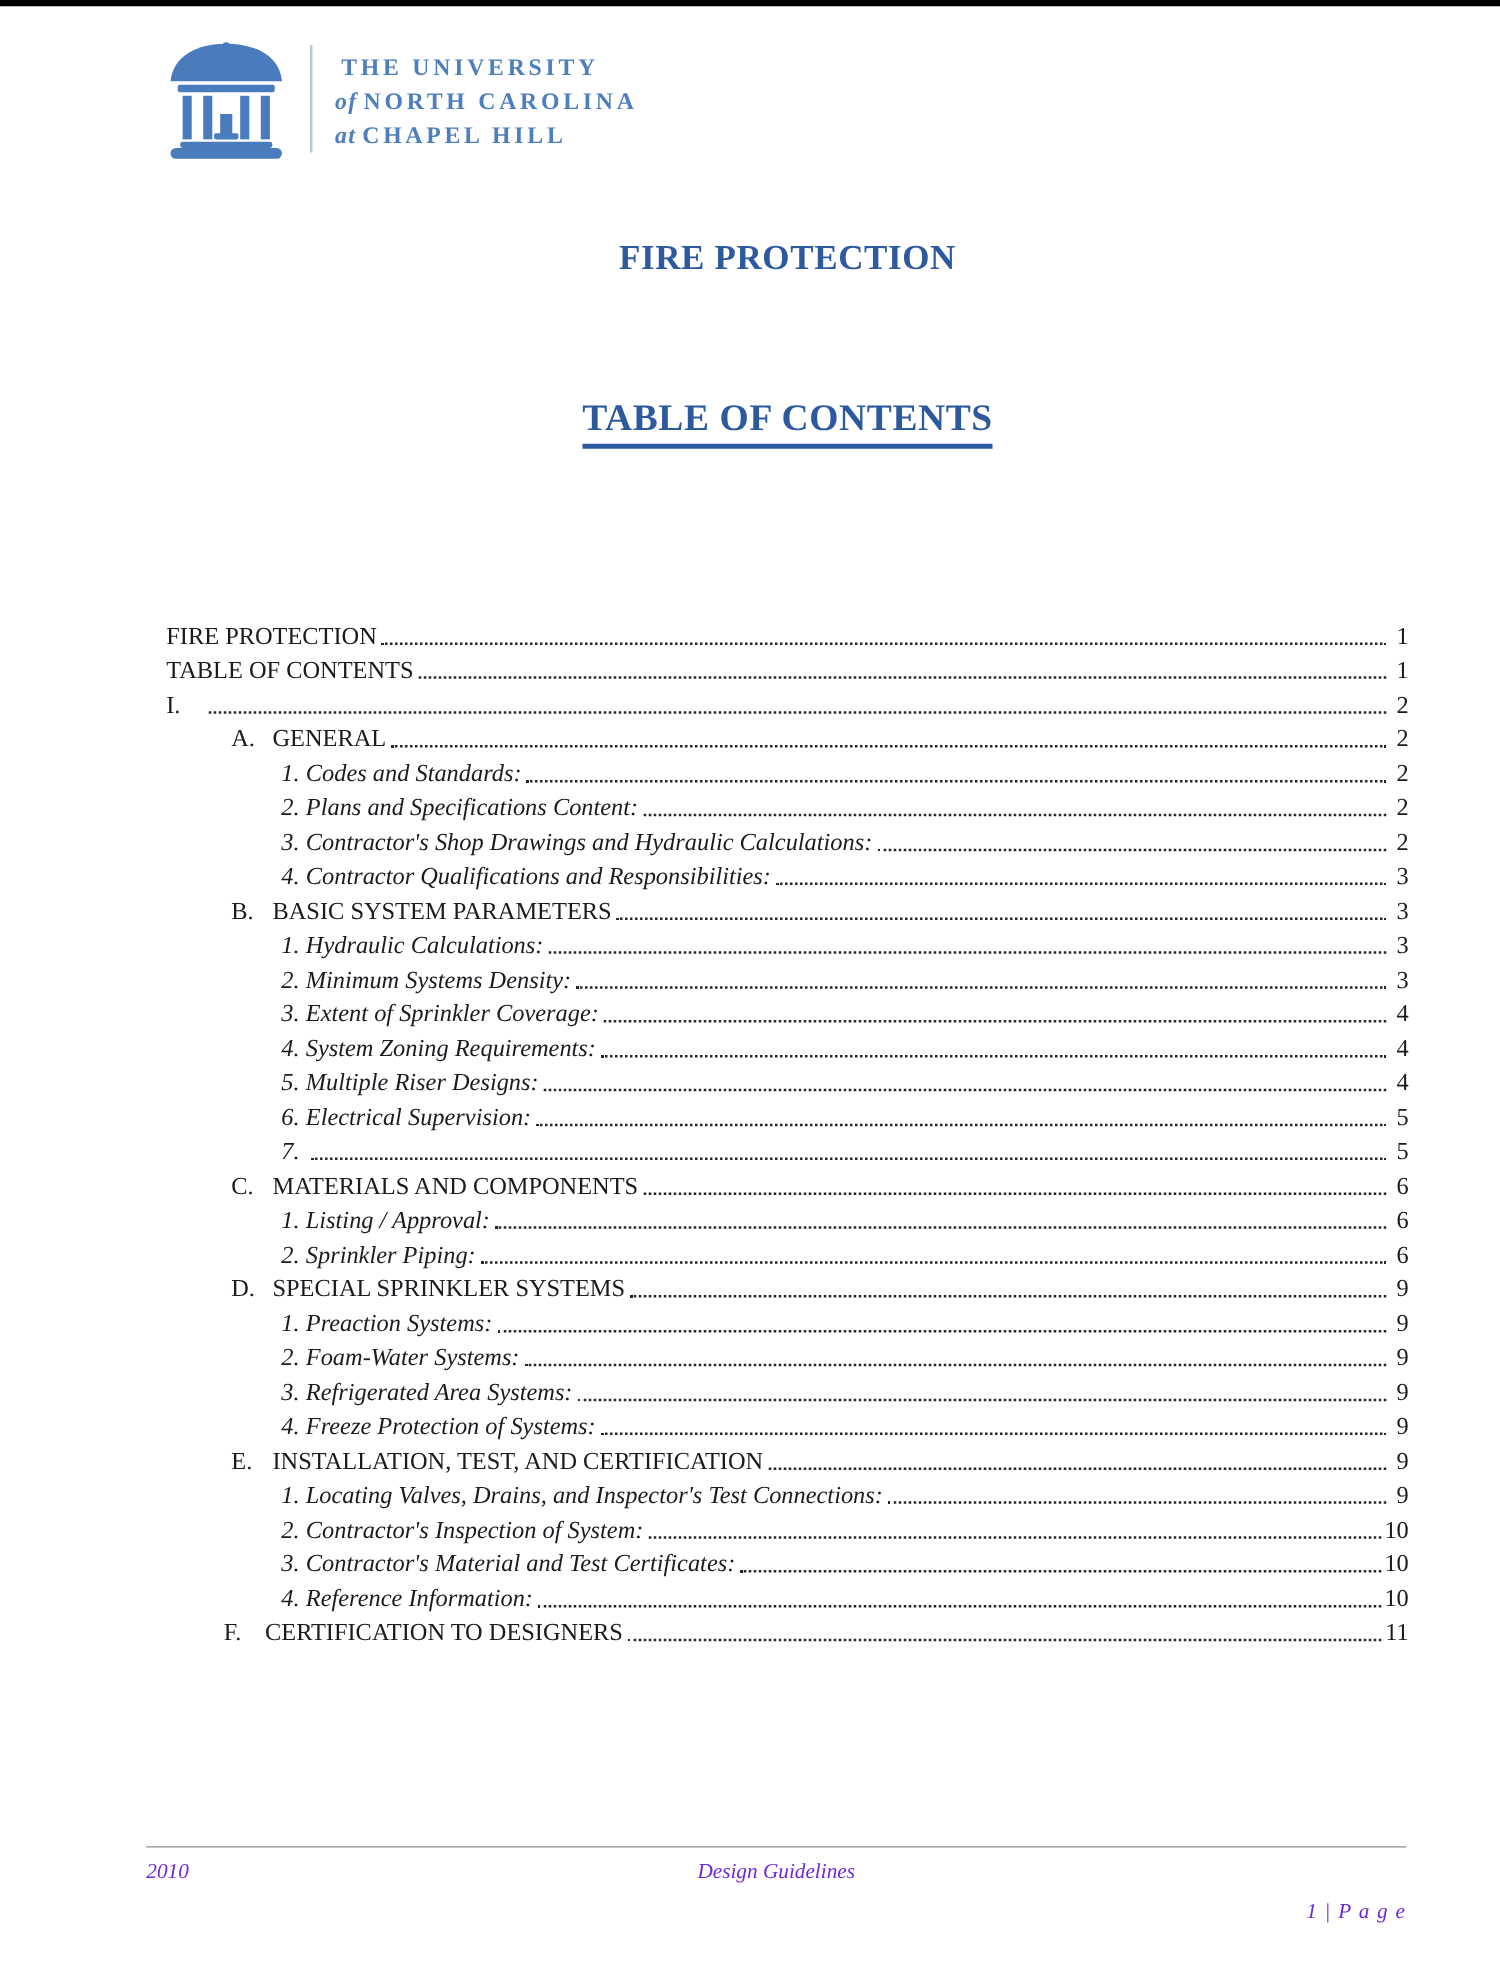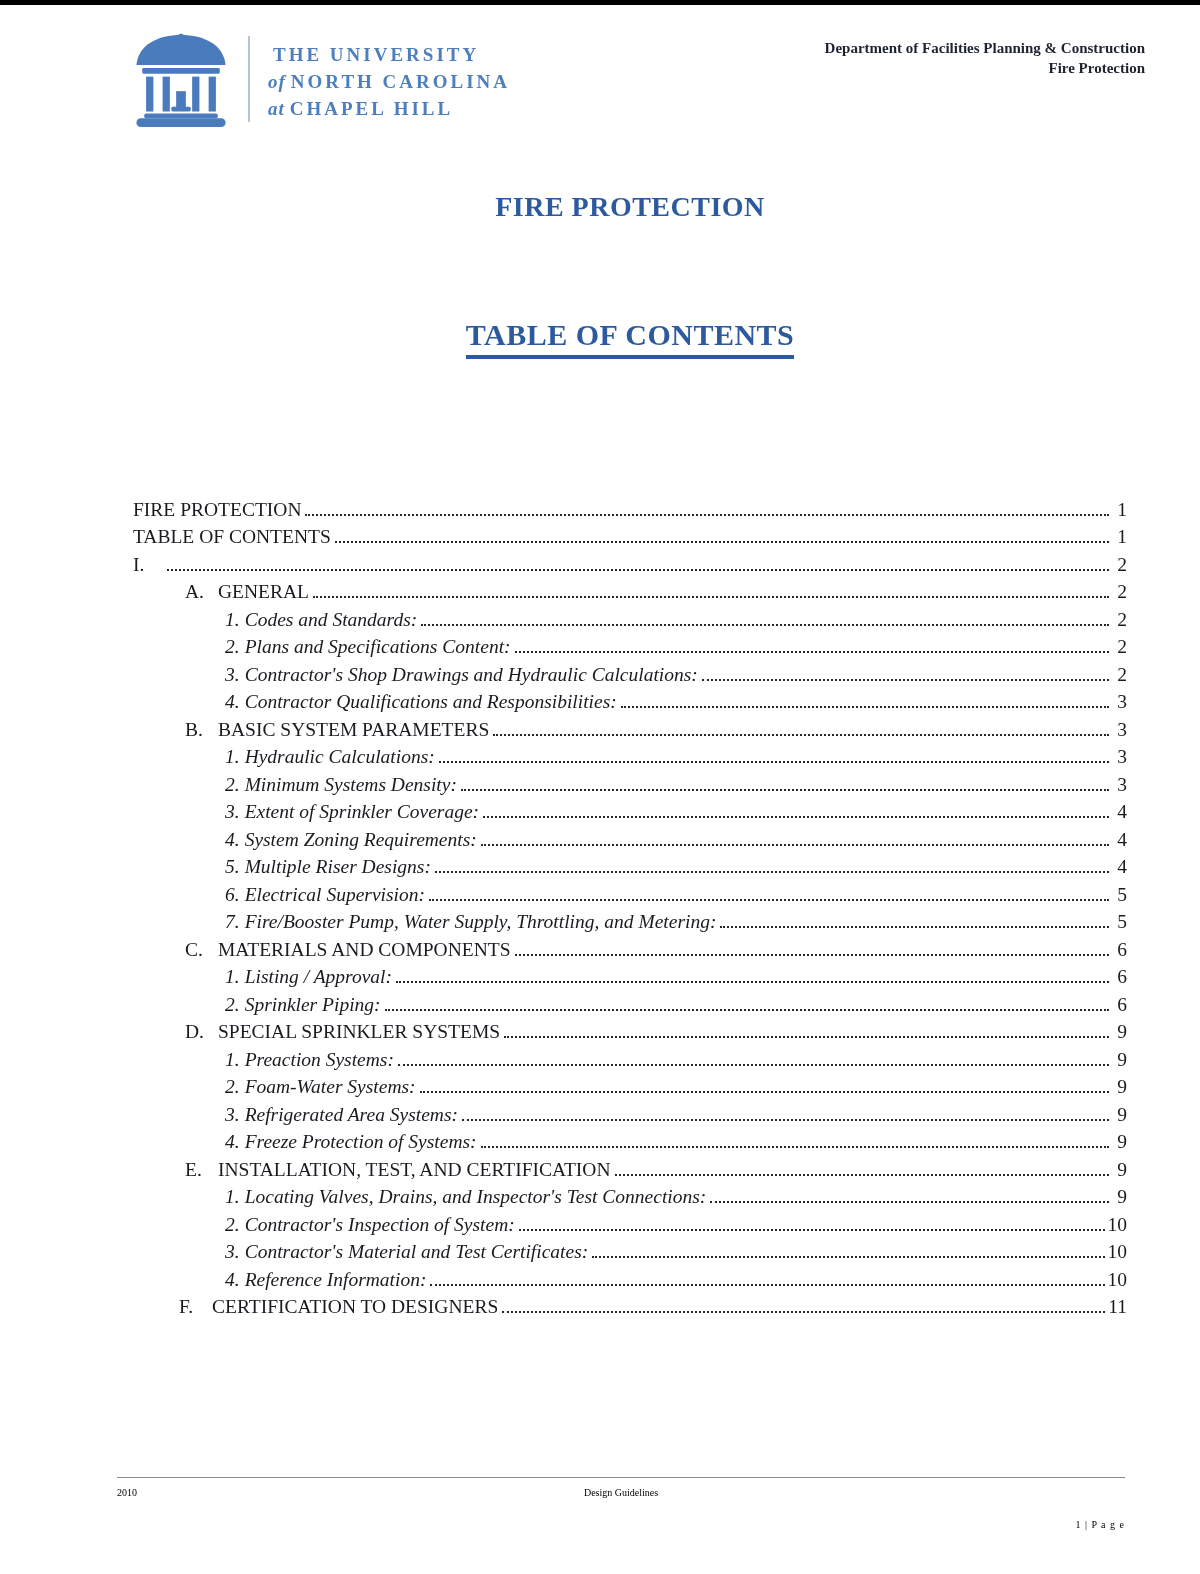--- a/index.html
+++ b/index.html
@@ -55,21 +55,21 @@
   .leader {
     flex:1; min-width:10px; border-bottom:2px dotted #27242c;
     margin:0 3px 5px 4px;
   }
   .toc-page { flex:none; min-width:15px; text-align:right; }
 
   
   .footer {
     position:absolute; left:117px; right:75px; top:1477px;
     border-top:1.5px solid #8a8a8a; padding-top:9px;
-    display:flex; font-size:10px; color:#000000;
+    display:flex; font-size:17px; color:#6d28d9;font-style:italic;
   }
   .f-left { width:33%; }
   .f-center { width:34%; text-align:center; }
   .f-right { width:33%; text-align:right; letter-spacing:1px;margin-top:32px; }
 </style>
 </head>
 <body style="--heading-blue: #2d5a9e; --logo-blue: #4d7ebd;">
 
 <div class="top-edge-bar"></div>
 
@@ -90,24 +90,20 @@
         <rect x="6" y="88" width="92" height="9" rx="4.5"></rect>
       </g>
     </svg>
     <div class="brand-divider"></div>
     <div class="wordmark">
       <div><span class="wm-prefix"></span><span>THE UNIVERSITY</span></div>
       <div><span class="wm-prefix">of</span><span>NORTH CAROLINA</span></div>
       <div><span class="wm-prefix">at</span><span>CHAPEL HILL</span></div>
     </div>
   </div>
-  <div class="dept">
-    <div>Department of Facilities Planning &amp; Construction</div>
-    <div>Fire Protection</div>
-  </div>
 </header>
 
 <main class="content-col">
   <h1 class="doc-title">FIRE PROTECTION</h1>
   <div class="toc-heading-wrap">
     <h2 class="toc-heading">TABLE OF CONTENTS</h2>
   </div>
   <nav class="toc-list">
       <div class="toc-row lvl-0 caps">
         <span class="toc-label">FIRE PROTECTION</span>
@@ -191,21 +187,20 @@
         <span class="toc-page">4</span>
       </div>
       <div class="toc-row lvl-2 ital">
         <span class="toc-num">6.</span>
         <span class="toc-label">Electrical Supervision:</span>
         <span class="leader"></span>
         <span class="toc-page">5</span>
       </div>
       <div class="toc-row lvl-2 ital">
         <span class="toc-num">7.</span>
-        <span class="toc-label">Fire/Booster Pump, Water Supply, Throttling, and Metering:</span>
         <span class="leader"></span>
         <span class="toc-page">5</span>
       </div>
       <div class="toc-row lvl-1 caps">
         <span class="toc-num">C.</span>
         <span class="toc-label">MATERIALS AND COMPONENTS</span>
         <span class="leader"></span>
         <span class="toc-page">6</span>
       </div>
       <div class="toc-row lvl-2 ital">

